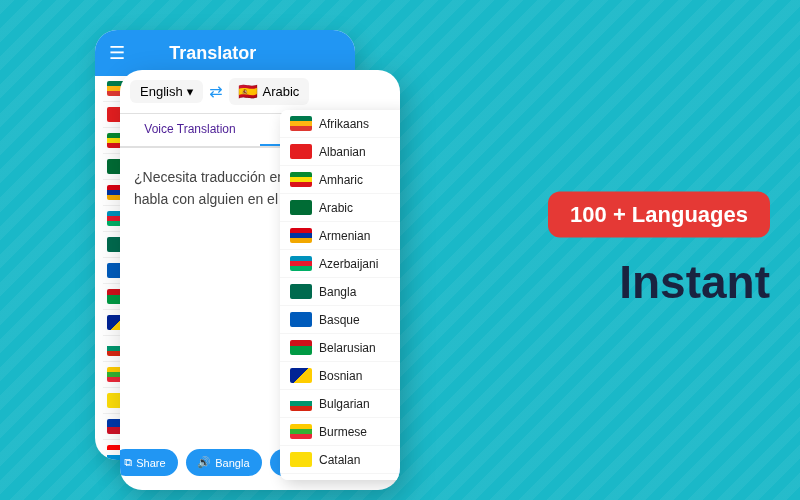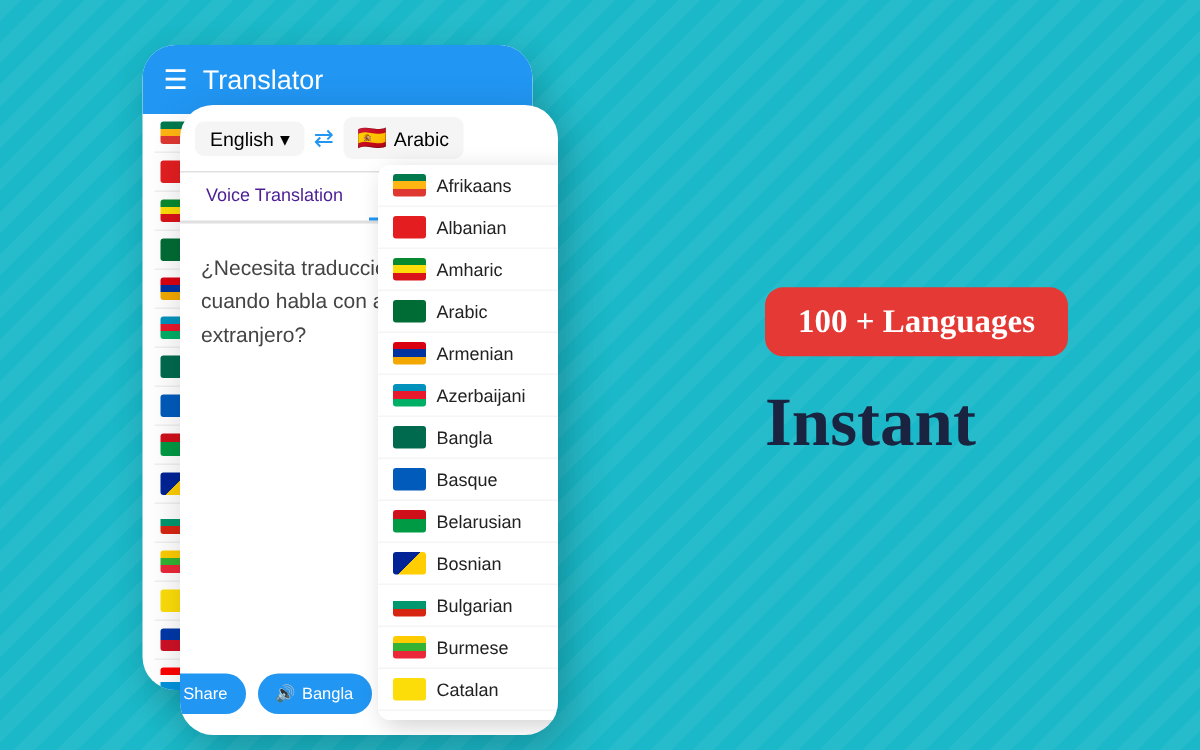--- a/index.html
+++ b/index.html
@@ -24,23 +24,22 @@
         transparent 20px
       );
     }
 
     
     .right-panel {
       position: absolute;
       right: 30px;
       top: 50%;
       transform: translateY(-50%);
-      text-align: left;
+      text-align: right;
       width: 260px;
-      font-family: Liberation Serif, serif;
     }
 
     .languages-badge {
       background: #e53935;
       color: white;
       border-radius: 12px;
       padding: 10px 22px;
       font-size: 22px;
       font-weight: 700;
       display: inline-block;
@@ -76,21 +75,22 @@
     }
 
     .hamburger-icon {
       color: white;
       font-size: 18px;
     }
 
     .app-title {
       color: white;
       font-size: 18px;
-      font-weight: 400;
+      font-weight: 700;
+      margin-left: 34px;
     }
 
     
     .lang-list {
       padding: 0 8px;
     }
     .lang-item {
       display: flex;
       align-items: center;
       gap: 8px;
@@ -106,21 +106,21 @@
       border-radius: 2px;
       display: inline-block;
       flex-shrink: 0;
     }
 
     
     .phone-front {
       position: absolute;
       left: 120px;
       top: 70px;
-      width: 252px;
+      width: 280px;
       height: 420px;
       background: white;
       border-radius: 22px;
       box-shadow: 6px 10px 30px rgba(0,0,0,0.22);
       overflow: hidden;
     }
 
     .phone-front .lang-selector {
       display: flex;
       align-items: center;

